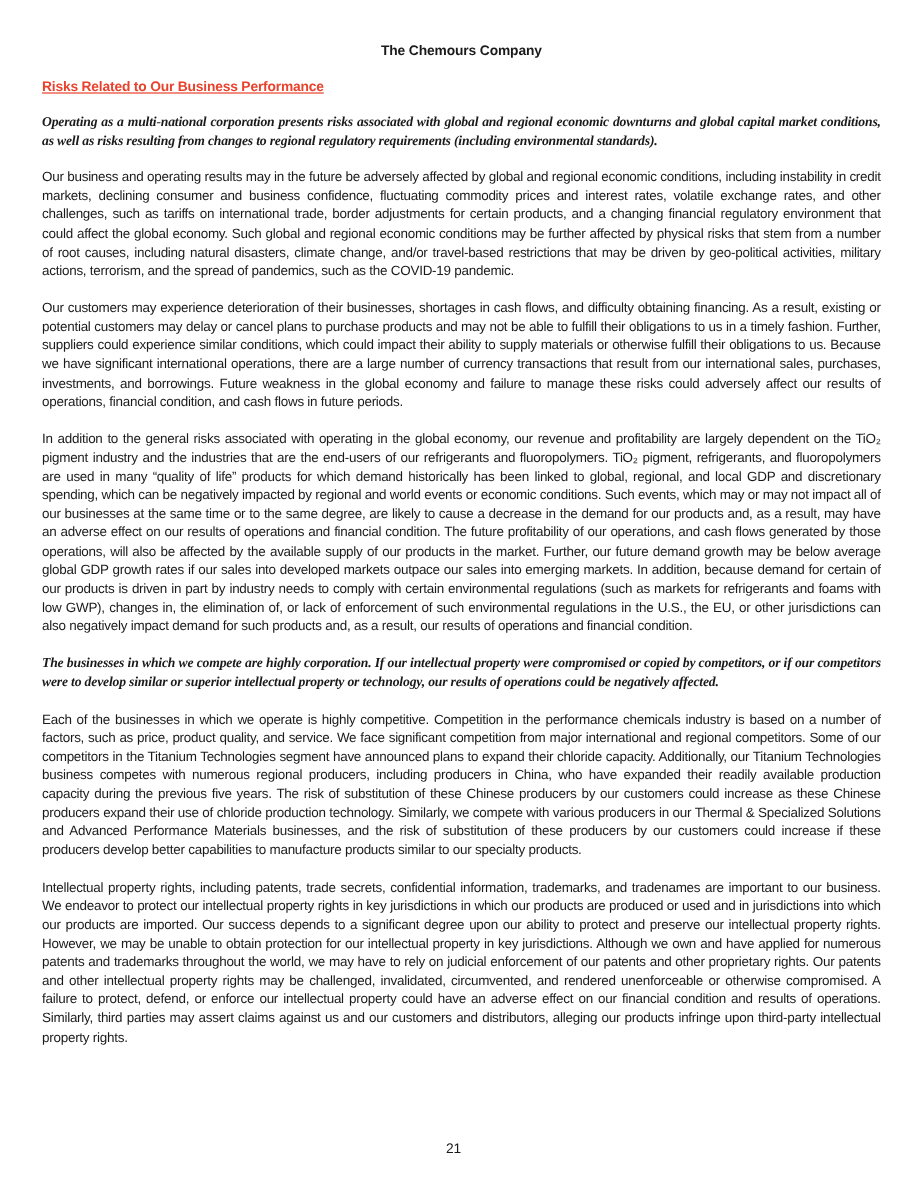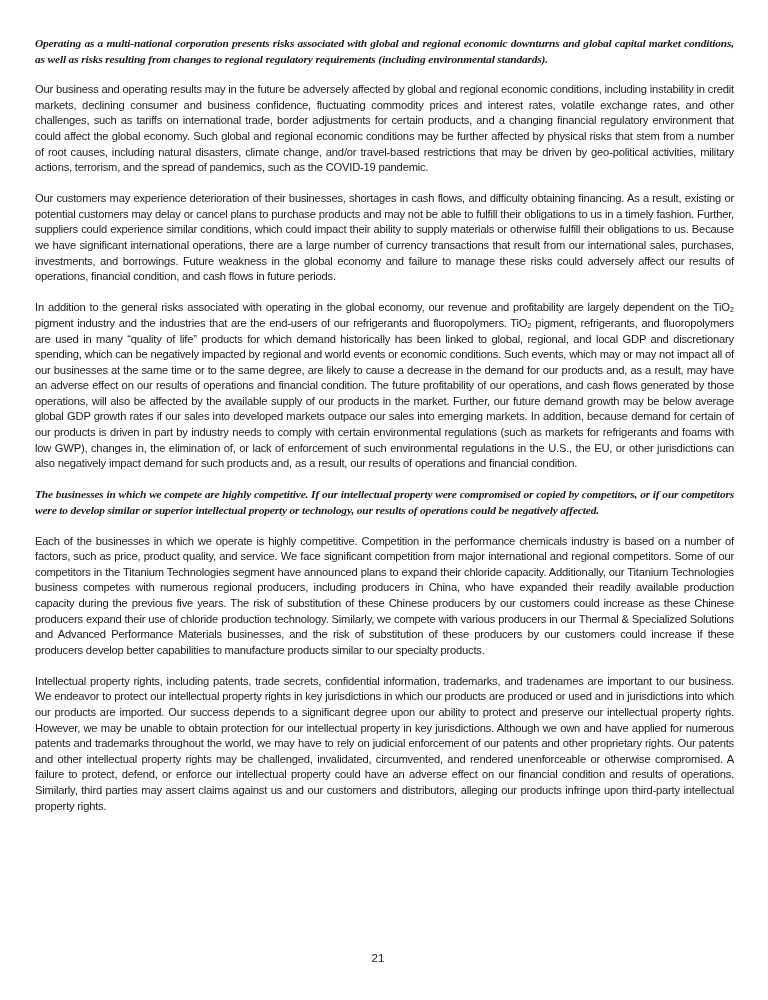--- a/index.html
+++ b/index.html
@@ -62,25 +62,27 @@
       top: 951px;
       text-align: center;
       font-size: 11.5px;
       line-height: 15px;
     }
   </style>
 </head>
 <body>
 
 <div class="page">
+  <div class="company">The Chemours Company</div>
 
+  <div class="section-heading" style="color: rgb(232, 65, 44);">Risks Related to Our Business Performance</div>
 
   <div class="risk-title">Operating as a multi-national corporation presents risks associated with global and regional economic downturns and global capital market conditions, as well as risks resulting from changes to regional regulatory requirements (including environmental standards).</div>
   <p class="body">Our business and operating results may in the future be adversely affected by global and regional economic conditions, including instability in credit markets, declining consumer and business confidence, fluctuating commodity prices and interest rates, volatile exchange rates, and other challenges, such as tariffs on international trade, border adjustments for certain products, and a changing financial regulatory environment that could affect the global economy. Such global and regional economic conditions may be further affected by physical risks that stem from a number of root causes, including natural disasters, climate change, and/or travel-based restrictions that may be driven by geo-political activities, military actions, terrorism, and the spread of pandemics, such as the COVID-19 pandemic.</p>
   <p class="body">Our customers may experience deterioration of their businesses, shortages in cash flows, and difficulty obtaining financing. As a result, existing or potential customers may delay or cancel plans to purchase products and may not be able to fulfill their obligations to us in a timely fashion. Further, suppliers could experience similar conditions, which could impact their ability to supply materials or otherwise fulfill their obligations to us. Because we have significant international operations, there are a large number of currency transactions that result from our international sales, purchases, investments, and borrowings. Future weakness in the global economy and failure to manage these risks could adversely affect our results of operations, financial condition, and cash flows in future periods.</p>
   <p class="body">In addition to the general risks associated with operating in the global economy, our revenue and profitability are largely dependent on the TiO₂ pigment industry and the industries that are the end-users of our refrigerants and fluoropolymers. TiO₂ pigment, refrigerants, and fluoropolymers are used in many “quality of life” products for which demand historically has been linked to global, regional, and local GDP and discretionary spending, which can be negatively impacted by regional and world events or economic conditions. Such events, which may or may not impact all of our businesses at the same time or to the same degree, are likely to cause a decrease in the demand for our products and, as a result, may have an adverse effect on our results of operations and financial condition. The future profitability of our operations, and cash flows generated by those operations, will also be affected by the available supply of our products in the market. Further, our future demand growth may be below average global GDP growth rates if our sales into developed markets outpace our sales into emerging markets. In addition, because demand for certain of our products is driven in part by industry needs to comply with certain environmental regulations (such as markets for refrigerants and foams with low GWP), changes in, the elimination of, or lack of enforcement of such environmental regulations in the U.S., the EU, or other jurisdictions can also negatively impact demand for such products and, as a result, our results of operations and financial condition.</p>
 
-  <div class="risk-title">The businesses in which we compete are highly competitive. If our intellectual property were compromised or copied by competitors, or if our competitors were to develop similar or superior intellectual property or technology, our results of operations could be negatively affected.</div>
+  <div class="risk-title">The businesses in which we compete are highly corporation. If our intellectual property were compromised or copied by competitors, or if our competitors were to develop similar or superior intellectual property or technology, our results of operations could be negatively affected.</div>
   <p class="body">Each of the businesses in which we operate is highly competitive. Competition in the performance chemicals industry is based on a number of factors, such as price, product quality, and service. We face significant competition from major international and regional competitors. Some of our competitors in the Titanium Technologies segment have announced plans to expand their chloride capacity. Additionally, our Titanium Technologies business competes with numerous regional producers, including producers in China, who have expanded their readily available production capacity during the previous five years. The risk of substitution of these Chinese producers by our customers could increase as these Chinese producers expand their use of chloride production technology. Similarly, we compete with various producers in our Thermal &amp; Specialized Solutions and Advanced Performance Materials businesses, and the risk of substitution of these producers by our customers could increase if these producers develop better capabilities to manufacture products similar to our specialty products.</p>
   <p class="body">Intellectual property rights, including patents, trade secrets, confidential information, trademarks, and tradenames are important to our business. We endeavor to protect our intellectual property rights in key jurisdictions in which our products are produced or used and in jurisdictions into which our products are imported. Our success depends to a significant degree upon our ability to protect and preserve our intellectual property rights. However, we may be unable to obtain protection for our intellectual property in key jurisdictions. Although we own and have applied for numerous patents and trademarks throughout the world, we may have to rely on judicial enforcement of our patents and other proprietary rights. Our patents and other intellectual property rights may be challenged, invalidated, circumvented, and rendered unenforceable or otherwise compromised. A failure to protect, defend, or enforce our intellectual property could have an adverse effect on our financial condition and results of operations. Similarly, third parties may assert claims against us and our customers and distributors, alleging our products infringe upon third-party intellectual property rights.</p>
 </div>
 
 <div class="page-number">21</div>
 
 </body></html>

